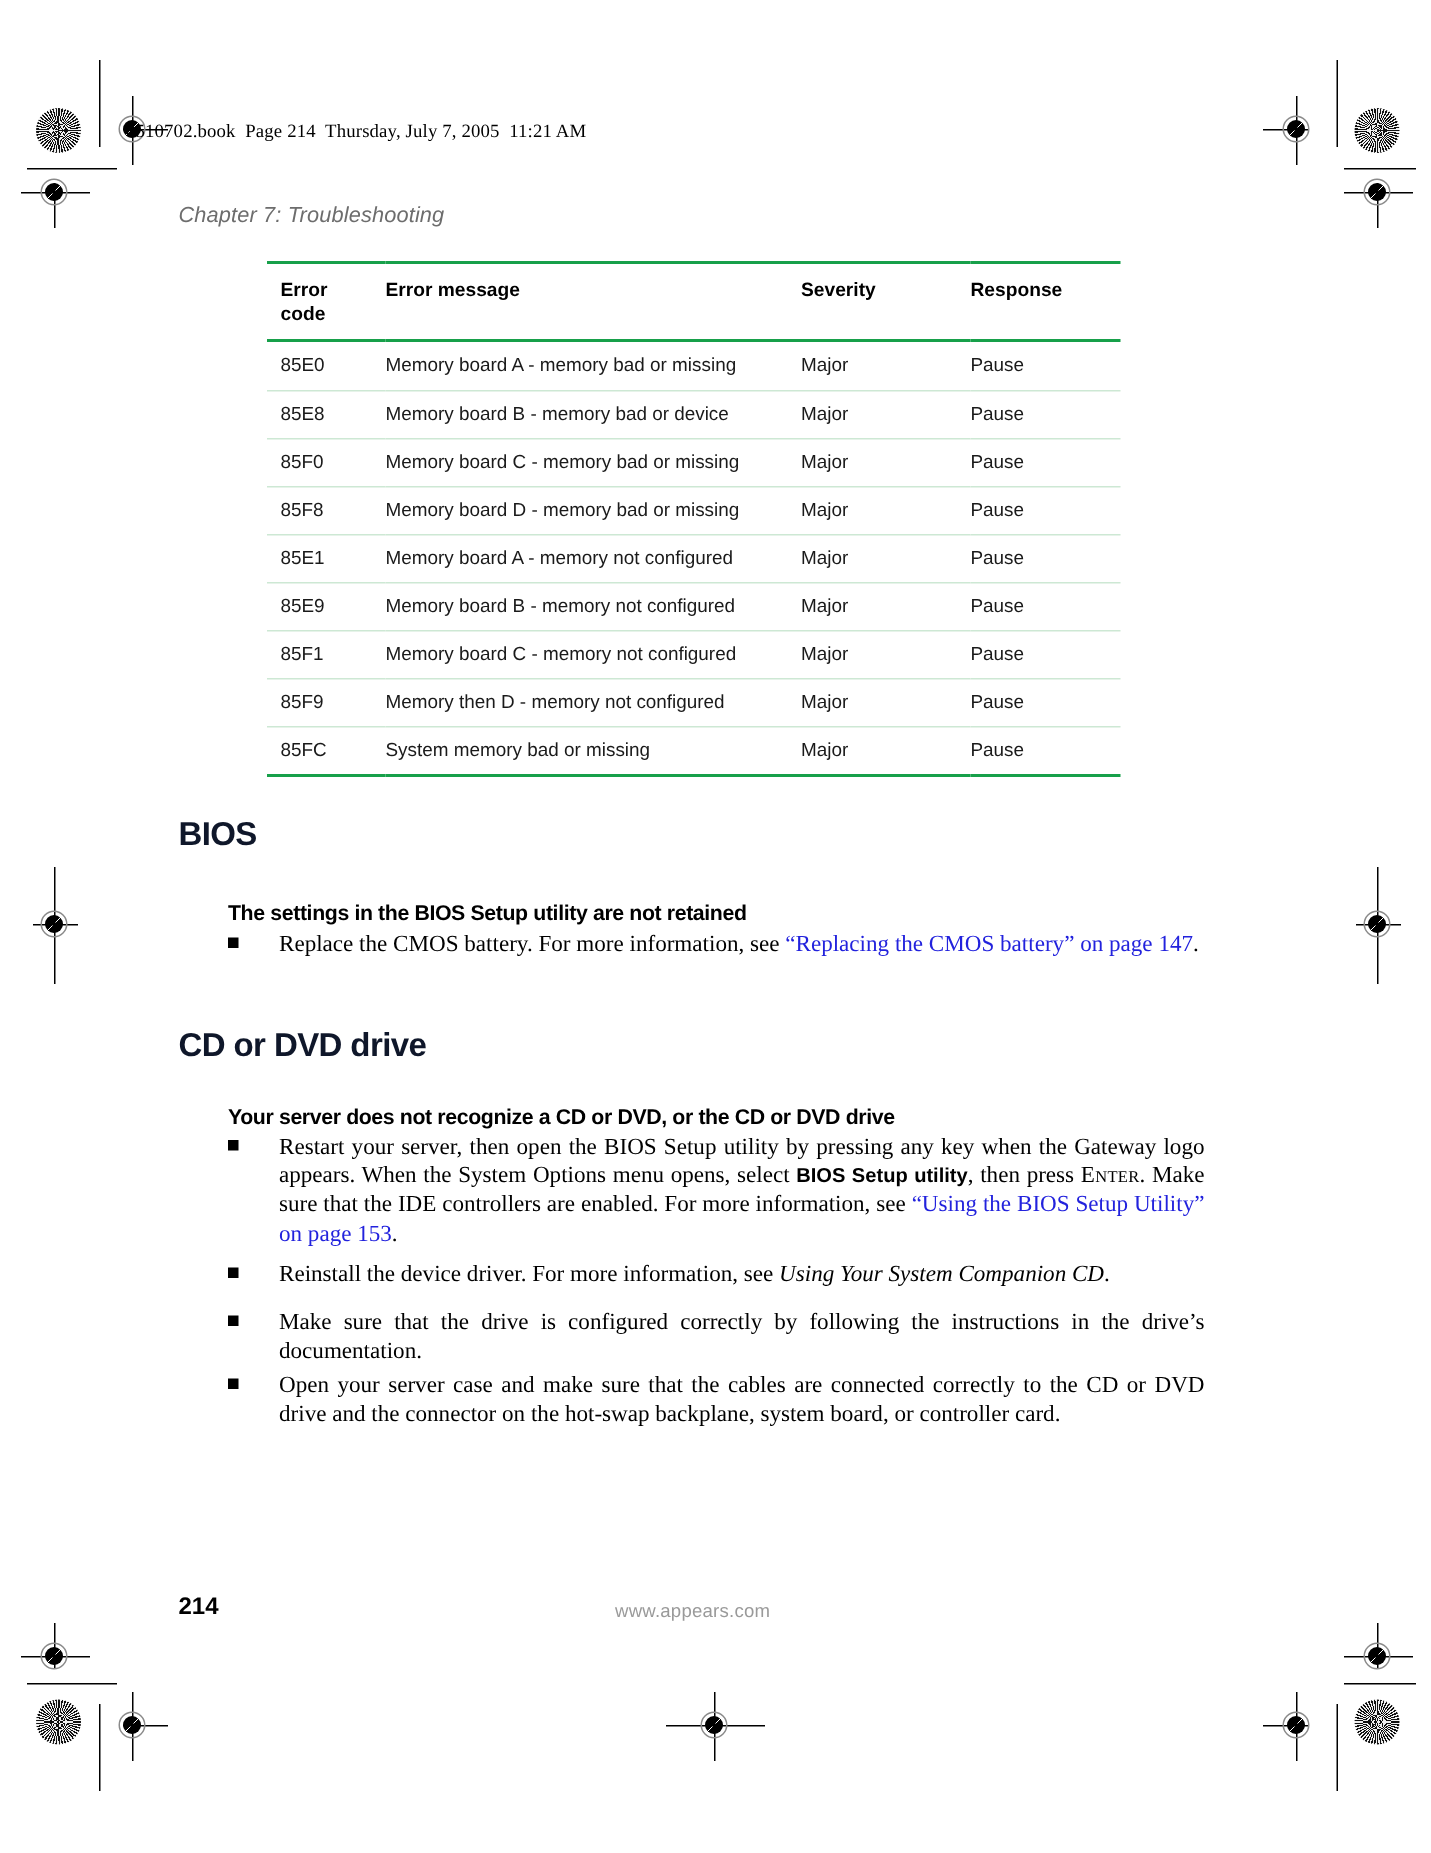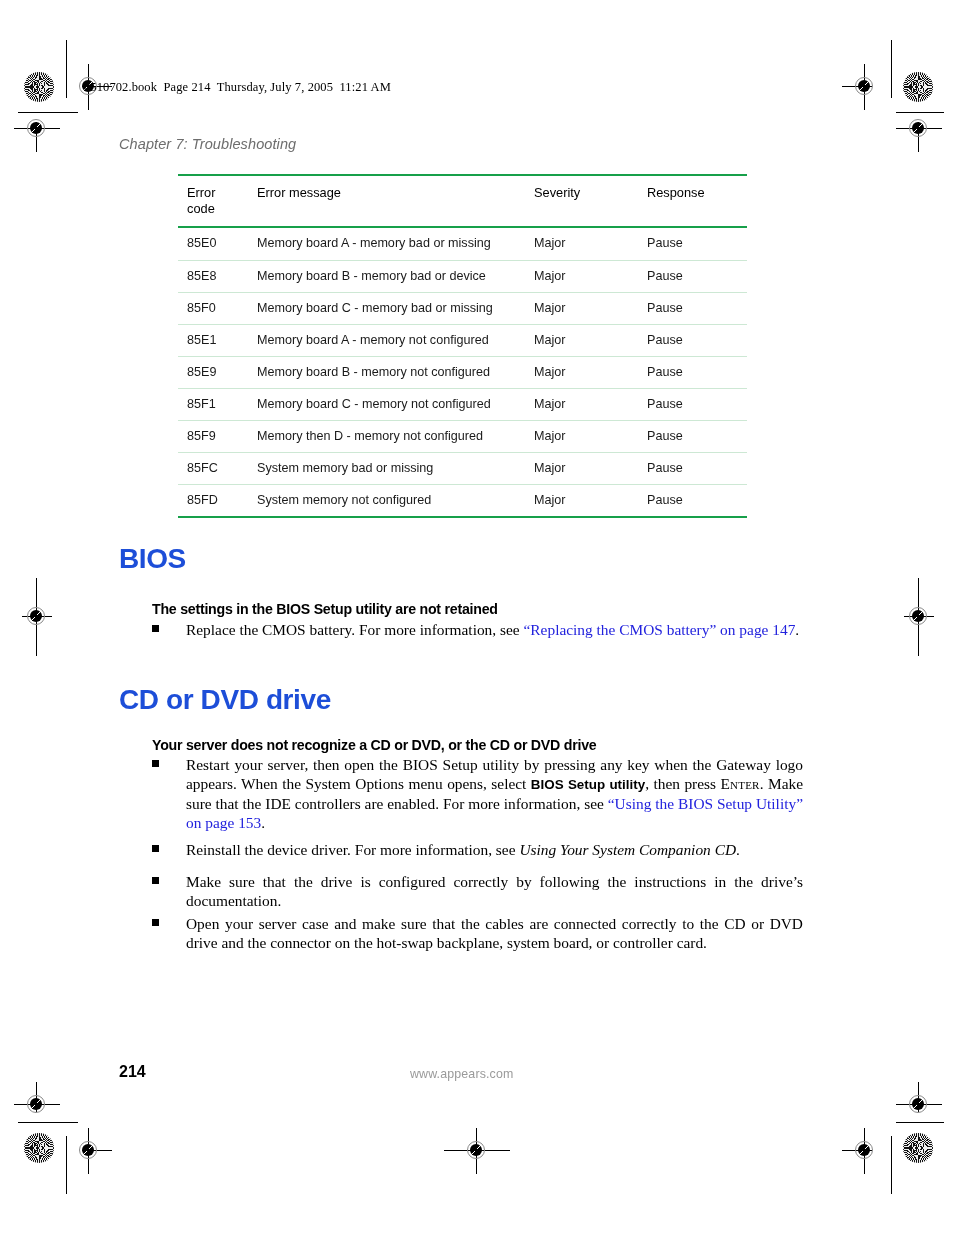--- a/index.html
+++ b/index.html
@@ -100,21 +100,21 @@
   .err-table {
     position: absolute;
     left: 178px;
     top: 174px;
     width: 569px;
     border-collapse: collapse;
     font-family: "Liberation Sans", sans-serif;
   }
   .err-table thead th {
     font-size: 12.8px;
-    font-weight: normal;
+    font-weight: bold;
     color: #000;
     text-align: left;
     vertical-align: top;
     padding: 9px 0 10px 0;
     border-top: 2px solid #17A04A;
     border-bottom: 2px solid #17A04A;
     line-height: 1.23;
   }
   .err-table tbody td {
     font-size: 12.6px;
@@ -131,22 +131,22 @@
   .col-msg   { width: 277px; }
   .col-sev   { width: 113px; }
   .col-resp  { width: 100px; }
 
   
   h1.sect {
     position: absolute;
     margin: 0;
     font-family: "Liberation Sans", sans-serif;
     font-weight: bold;
-    font-size: 28px;
-    color: #1d4ed8;
+    font-size: 22px;
+    color: #0f172a;
     letter-spacing: -0.4px;
   }
   h2.sub {
     position: absolute;
     margin: 0;
     font-family: "Liberation Sans", sans-serif;
     font-weight: bold;
     font-size: 14.2px;
     color: #000;
     letter-spacing: -0.25px;
@@ -322,20 +322,26 @@
         <td class="col-sev">Major</td>
         <td class="col-resp">Pause</td>
       </tr>
       <tr>
         <td class="col-code">85F0</td>
         <td class="col-msg">Memory board C - memory bad or missing</td>
         <td class="col-sev">Major</td>
         <td class="col-resp">Pause</td>
       </tr>
       <tr>
+        <td class="col-code">85F8</td>
+        <td class="col-msg">Memory board D - memory bad or missing</td>
+        <td class="col-sev">Major</td>
+        <td class="col-resp">Pause</td>
+      </tr>
+      <tr>
         <td class="col-code">85E1</td>
         <td class="col-msg">Memory board A - memory not configured</td>
         <td class="col-sev">Major</td>
         <td class="col-resp">Pause</td>
       </tr>
       <tr>
         <td class="col-code">85E9</td>
         <td class="col-msg">Memory board B - memory not configured</td>
         <td class="col-sev">Major</td>
         <td class="col-resp">Pause</td>
@@ -348,26 +354,20 @@
       </tr>
       <tr>
         <td class="col-code">85F9</td>
         <td class="col-msg">Memory then D - memory not configured</td>
         <td class="col-sev">Major</td>
         <td class="col-resp">Pause</td>
       </tr>
       <tr>
         <td class="col-code">85FC</td>
         <td class="col-msg">System memory bad or missing</td>
-        <td class="col-sev">Major</td>
-        <td class="col-resp">Pause</td>
-      </tr>
-      <tr>
-        <td class="col-code">85FD</td>
-        <td class="col-msg">System memory not configured</td>
         <td class="col-sev">Major</td>
         <td class="col-resp">Pause</td>
       </tr>
     </tbody>
   </table>
 
   <h1 class="sect" style="left:119px; top:543px;">BIOS</h1>
 
   <h2 class="sub" style="left:152px; top:601px;">The settings in the BIOS Setup utility are not retained</h2>
 

